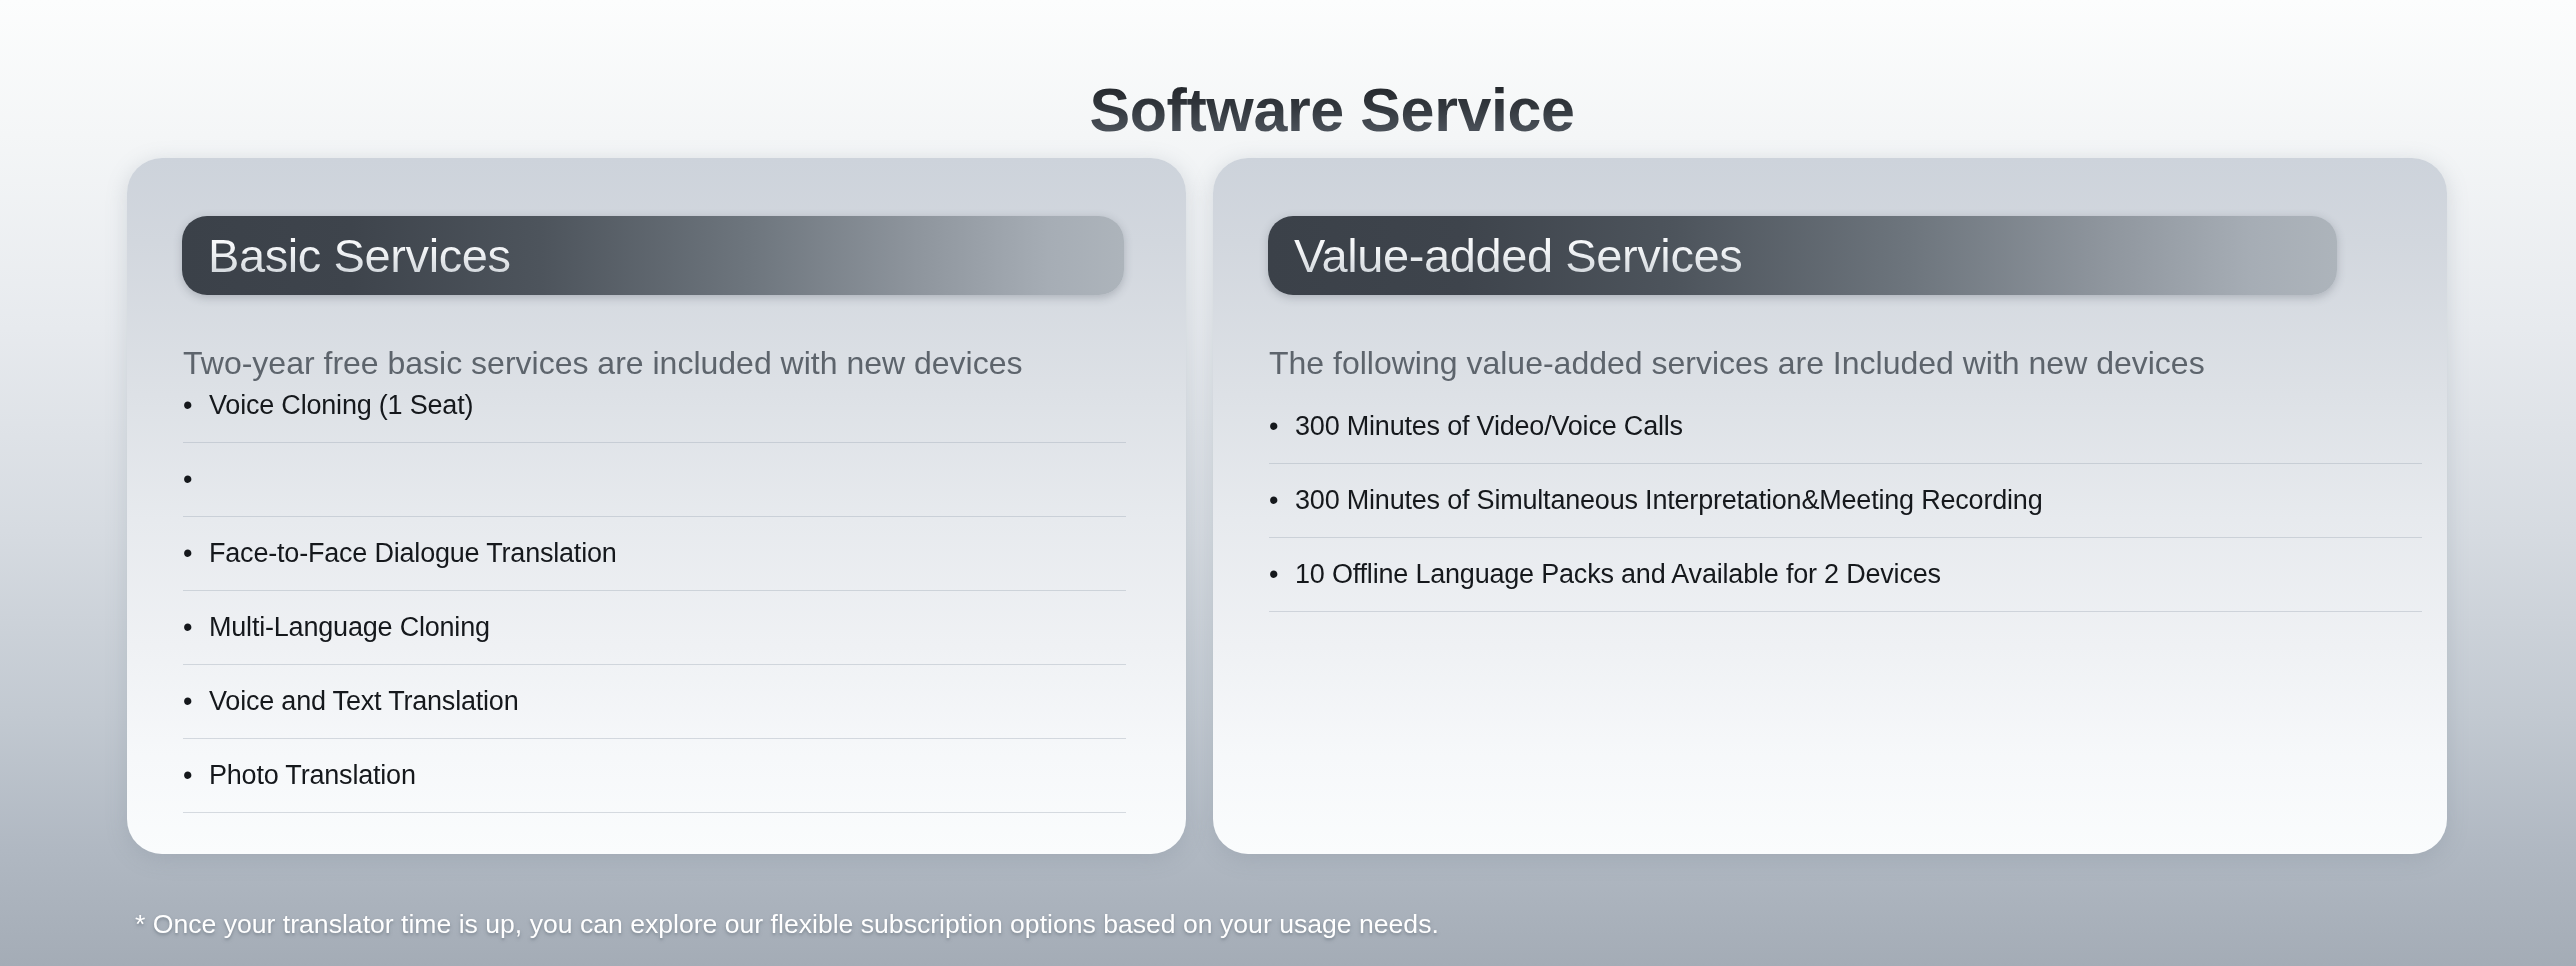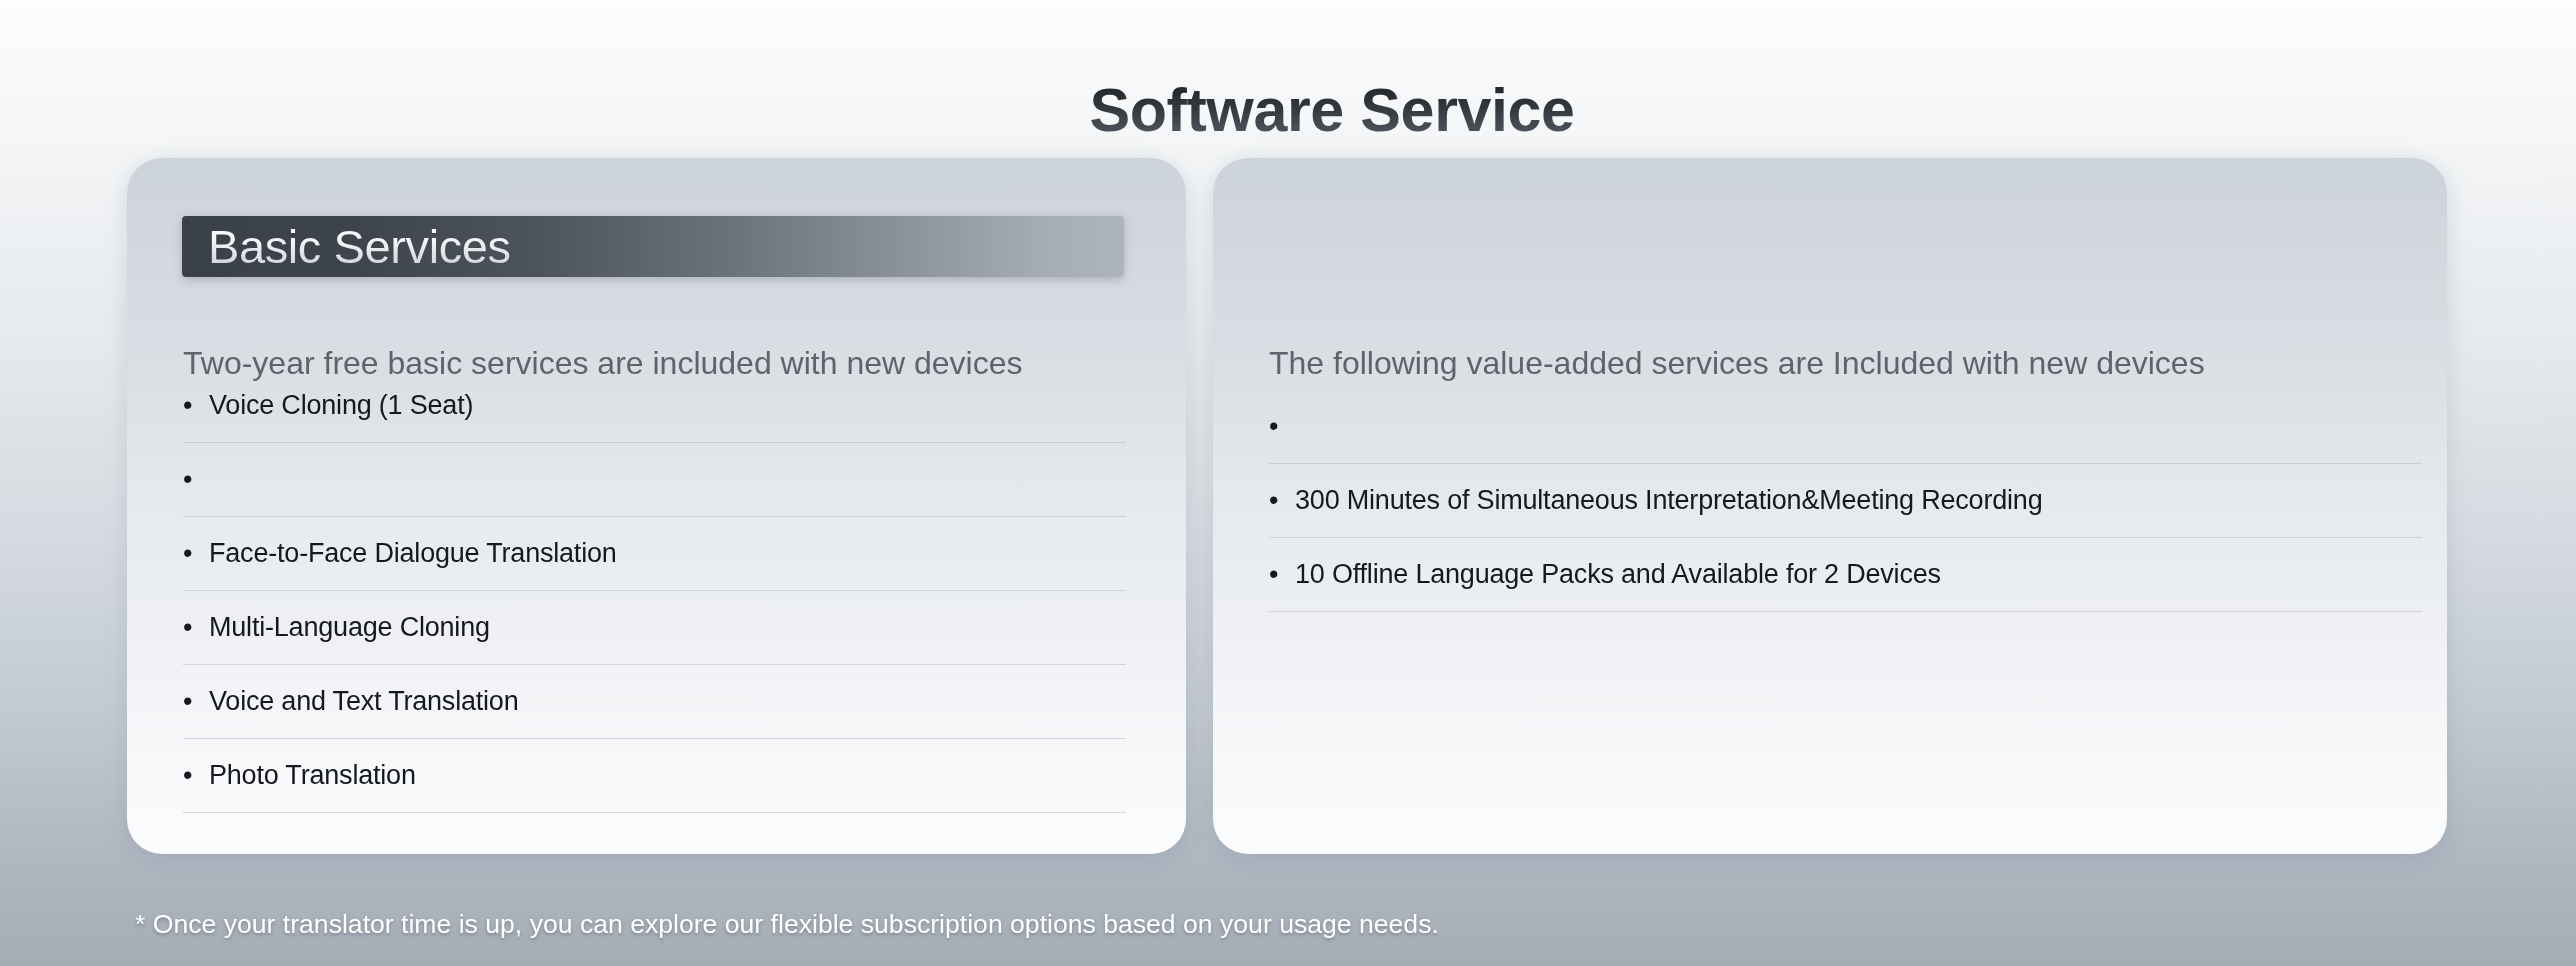--- a/index.html
+++ b/index.html
@@ -64,22 +64,22 @@
     overflow: hidden;
   }
   .card.left  { left: 127px;  width: 1059px; height: 696px; }
   .card.right { left: 1213px; width: 1234px; height: 696px; }
 
   
   .card-header {
     position: absolute;
     top: 58px;
     left: 55px;
-    height: 61px;
-    border-radius: 4px;
+    height: 79px;
+    border-radius: 25px;
     background: linear-gradient(90deg,
         #3b4149 0%,
         #3e444c 18%,
         #4d545c 38%,
         #6d757d 60%,
         #8e959d 78%,
         #a6adb5 92%,
         #adb4bb 100%);
     display: flex;
     align-items: center;
@@ -188,24 +188,28 @@
         <span class="svc-label">Voice and Text Translation</span>
       </li>
       <li class="svc-item">
         <span class="svc-bullet">•</span>
         <span class="svc-label">Photo Translation</span>
       </li>
     </ul>
   </section>
 
   <section class="card right">
+    <div class="card-header">
+      <span class="card-header-title">Value-added Services</span>
+    </div>
     <p class="card-subtitle">The following value-added services are Included with new devices</p>
     <ul class="svc-list">
       <li class="svc-item">
         <span class="svc-bullet">•</span>
+        <span class="svc-label">300 Minutes of Video/Voice Calls</span>
       </li>
       <li class="svc-item">
         <span class="svc-bullet">•</span>
         <span class="svc-label">300 Minutes of Simultaneous Interpretation&amp;Meeting Recording</span>
       </li>
       <li class="svc-item">
         <span class="svc-bullet">•</span>
         <span class="svc-label">10 Offline Language Packs and Available for 2 Devices</span>
       </li>
     </ul>

